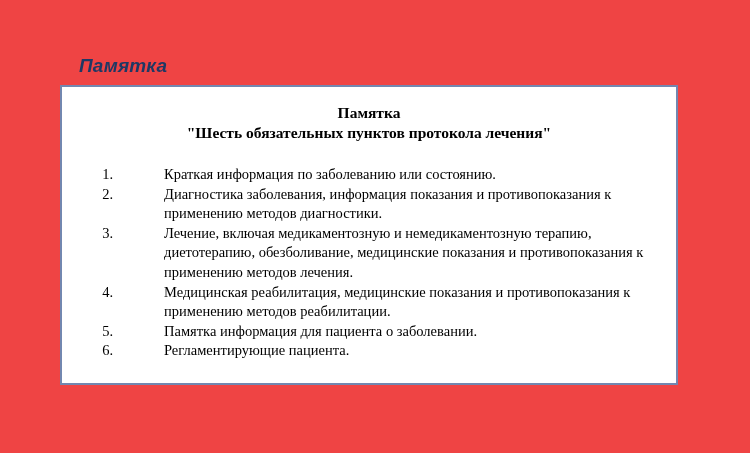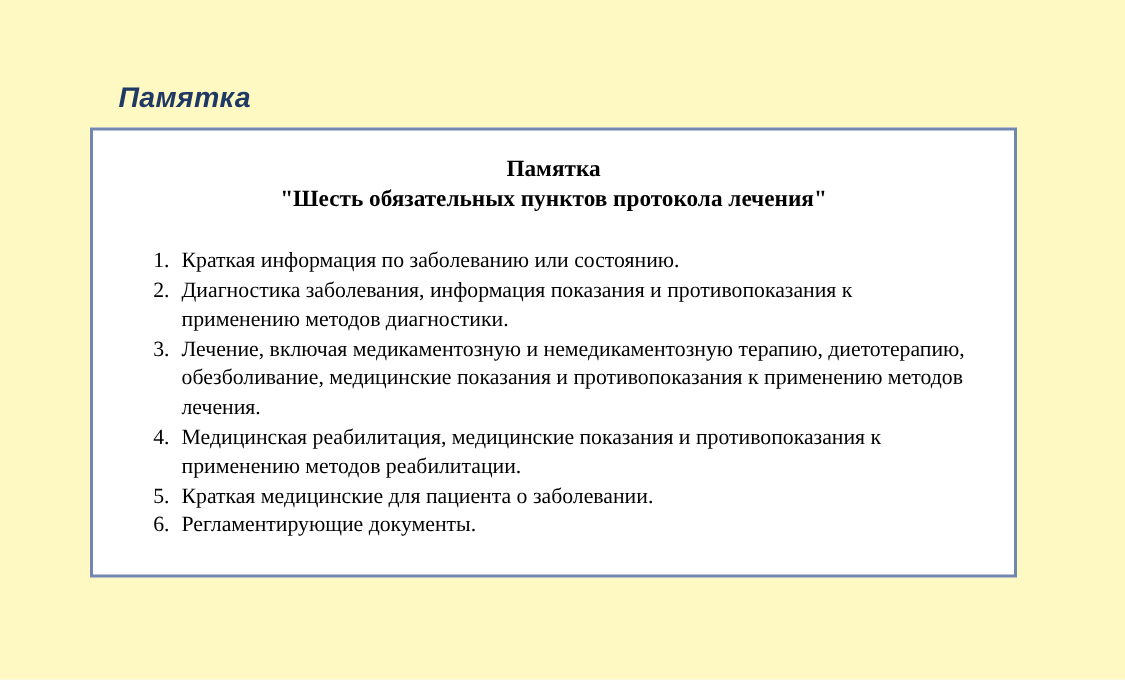--- a/index.html
+++ b/index.html
@@ -12,21 +12,21 @@
     height: 453px;
     background: #f0f0f0;
     font-family: "Liberation Sans", sans-serif;
     overflow: hidden;
   }
 
   .slide {
     position: relative;
     width: 750px;
     height: 453px;
-    background: #fef9c3;
+    background: #ef4444;
   }
 
   
   .slide-title {
     position: absolute;
     left: 79px;
     top: 55px;
     font-family: "Liberation Sans", sans-serif;
     font-size: 19px;
     font-weight: bold;
@@ -94,20 +94,21 @@
     top: 0;
     width: 25px;
     text-align: right;
     font-family: "Liberation Serif", serif;
     font-size: 14.5px;
     color: #000000;
   }
   .points > li .txt {
     display: block;
     max-width: 533px;
+    margin-left: 43px;
   }
 </style>
 </head>
 <body>
 
 <div class="slide">
 
   <div class="slide-title">Памятка</div>
 
   <div class="content-box">
@@ -130,24 +131,24 @@
         <li>
           <span class="num">3.</span>
           <span class="txt">Лечение, включая медикаментозную и немедикаментозную терапию, диетотерапию, обезболивание, медицинские показания и противопоказания к применению методов лечения.</span>
         </li>
         <li>
           <span class="num">4.</span>
           <span class="txt">Медицинская реабилитация, медицинские показания и противопоказания к применению методов реабилитации.</span>
         </li>
         <li>
           <span class="num">5.</span>
-          <span class="txt">Краткая медицинские для пациента о заболевании.</span>
+          <span class="txt">Памятка информация для пациента о заболевании.</span>
         </li>
         <li>
           <span class="num">6.</span>
-          <span class="txt">Регламентирующие документы.</span>
+          <span class="txt">Регламентирующие пациента.</span>
         </li>
       </ol>
 
     </div>
   </div>
 
 </div>
 
 </body></html>

